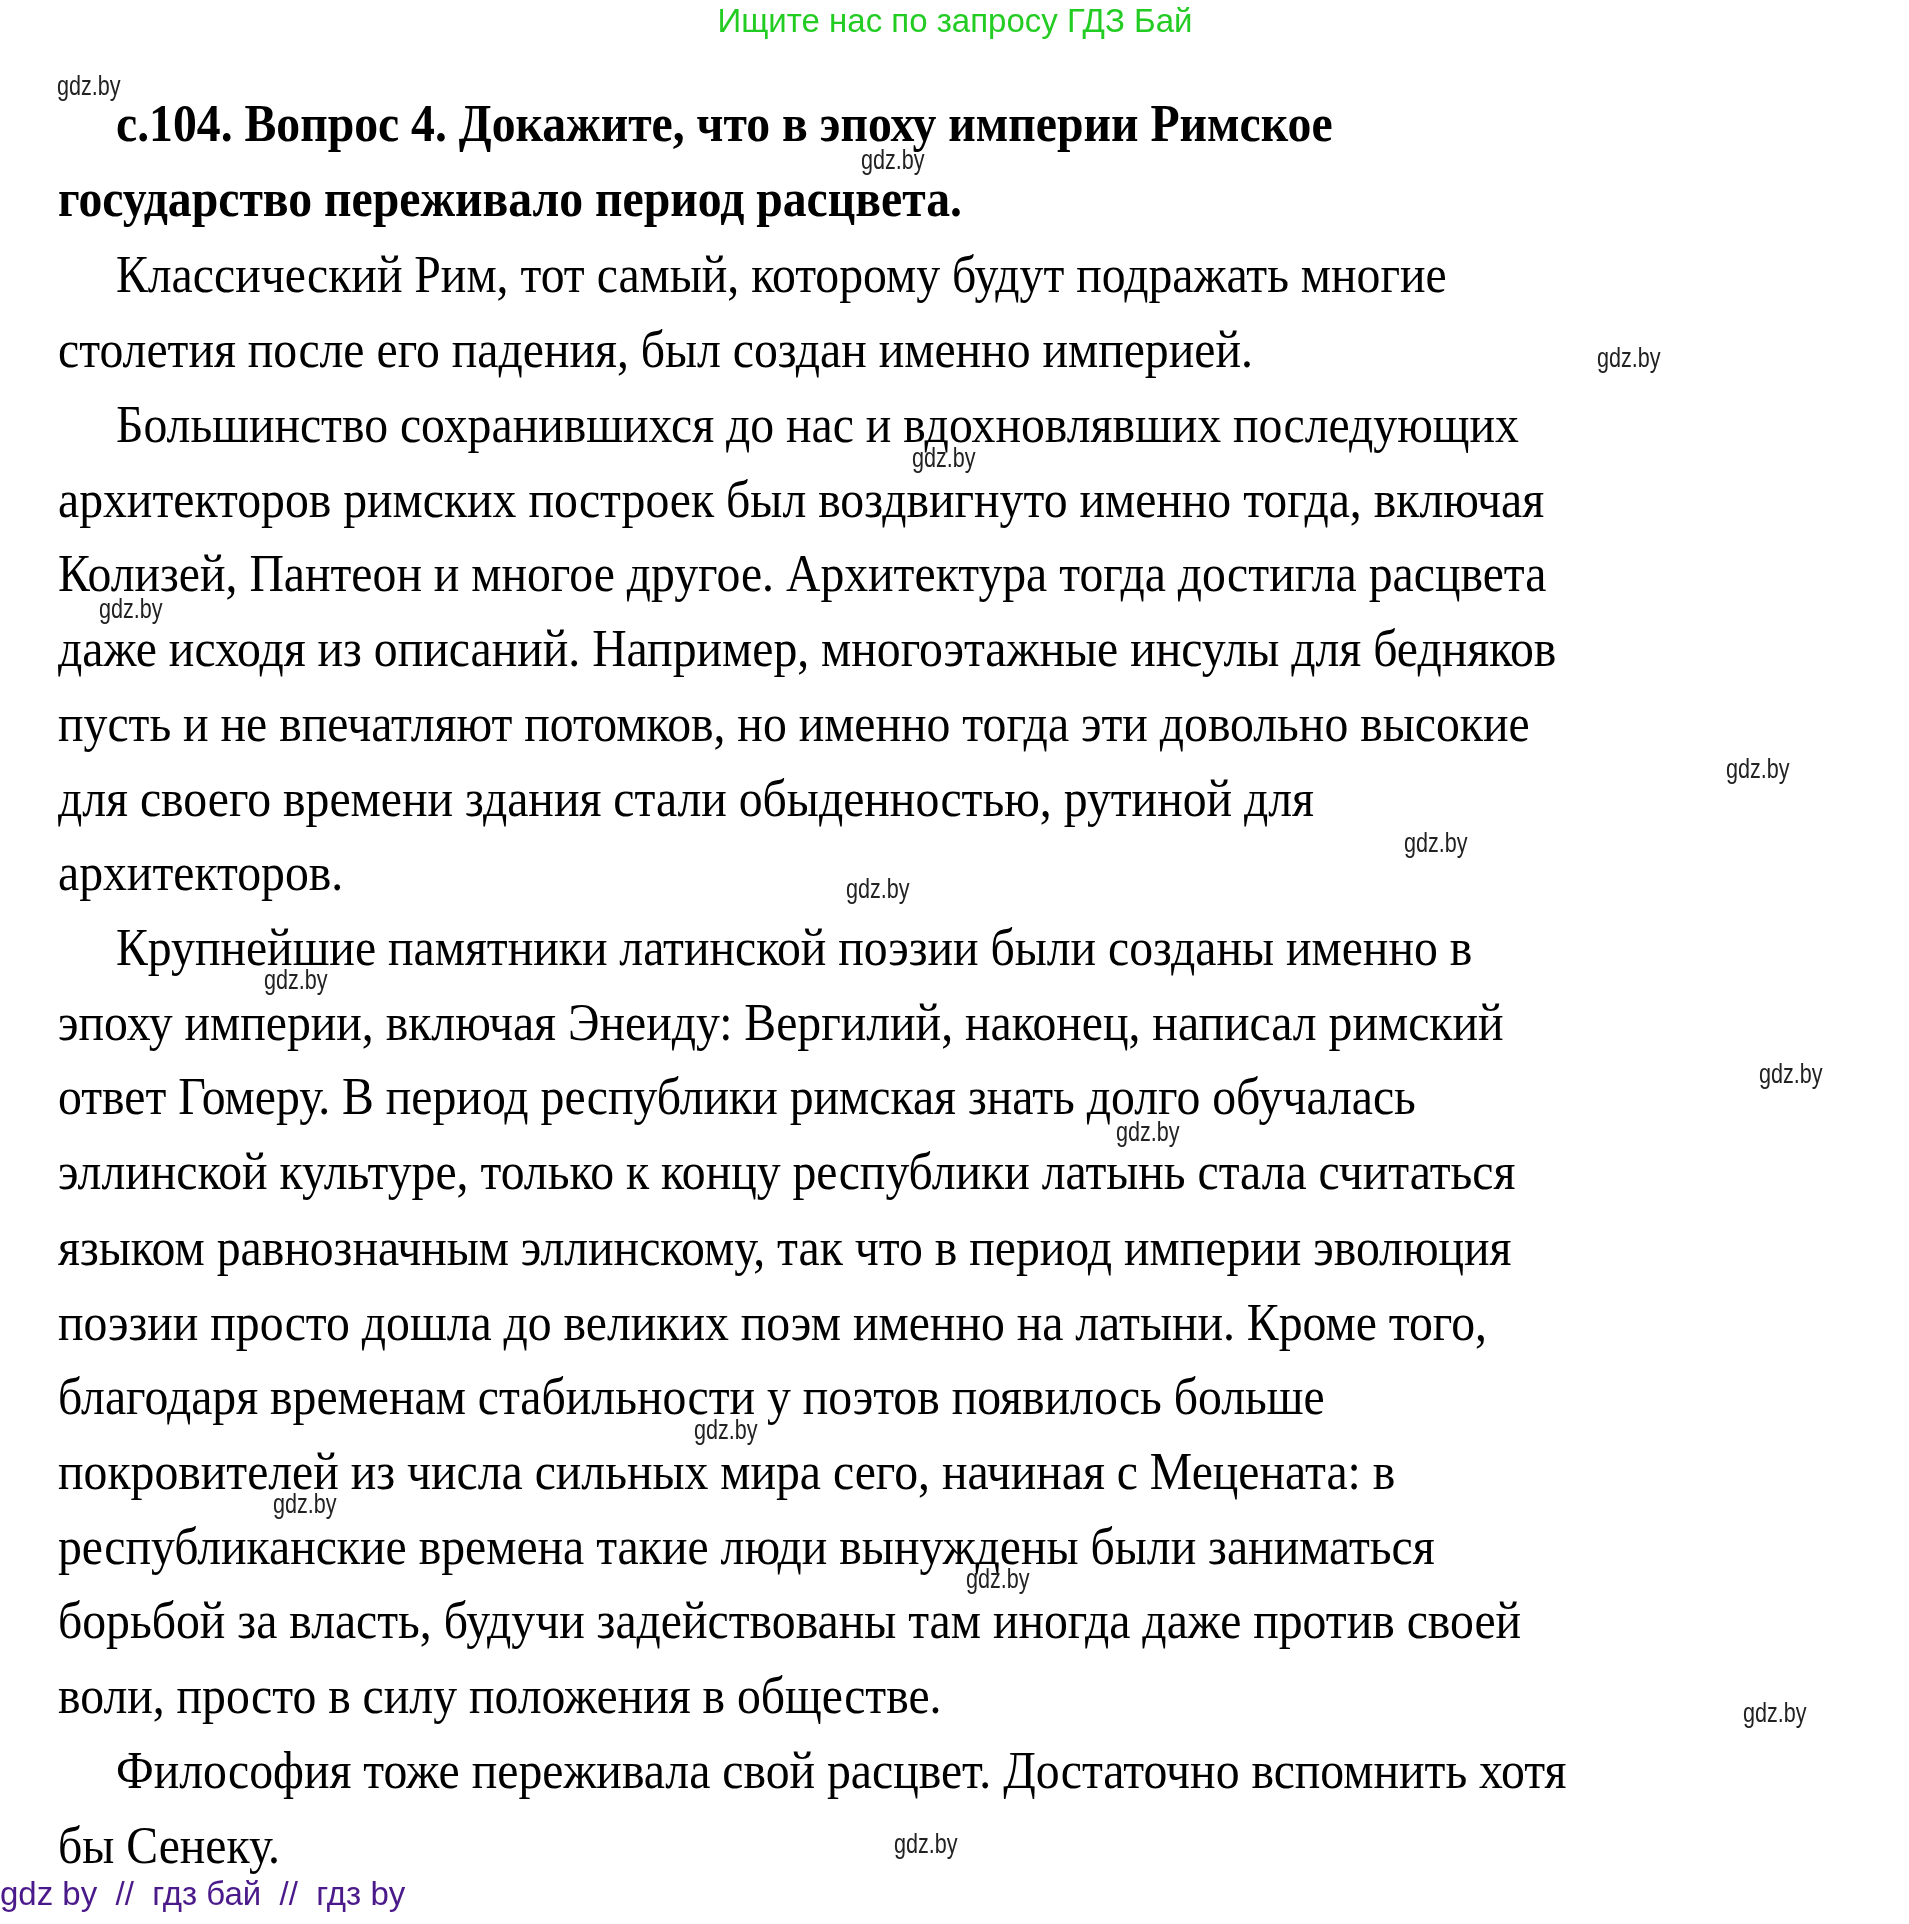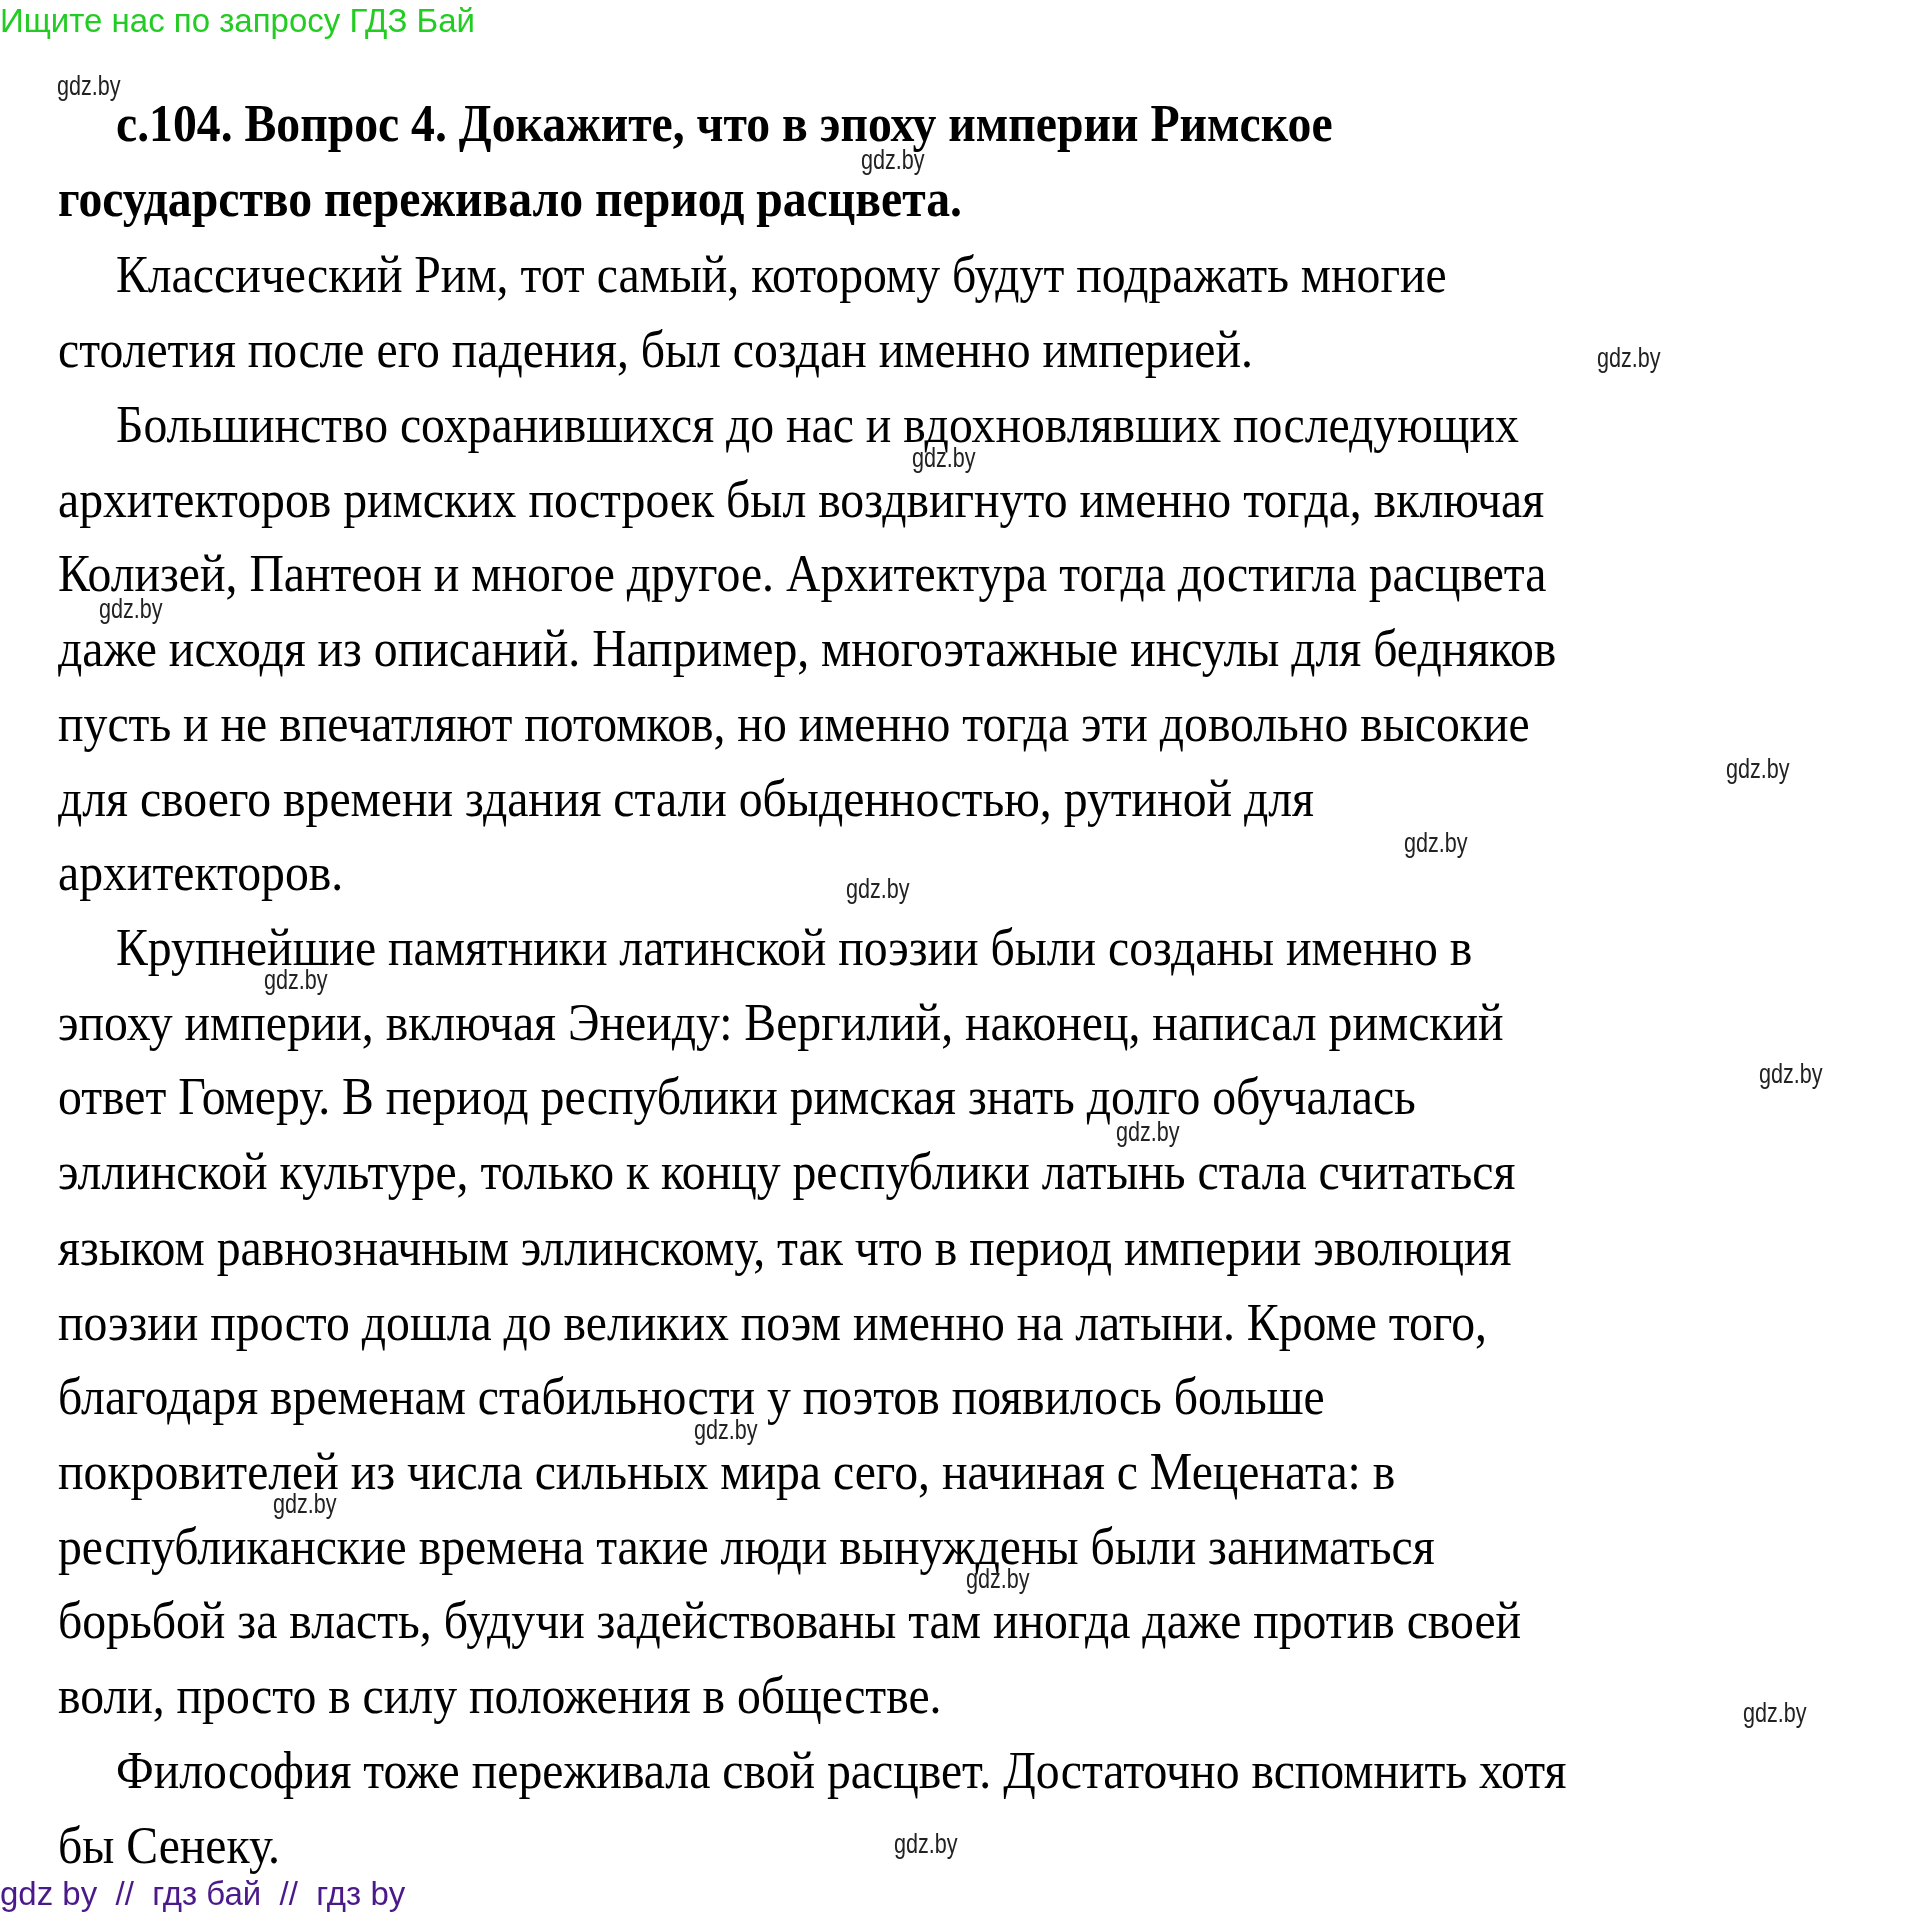--- a/index.html
+++ b/index.html
@@ -1,17 +1,17 @@
 <!DOCTYPE html>
 <html><head>
 <meta charset="utf-8">
 <style>
   html,body{margin:0;padding:0;background:#ffffff;}
   body{width:1910px;height:1924px;position:relative;overflow:hidden;}
-  .hdr{position:absolute;left:0;width:1910px;top:1.9px;color:#22cc22;
+  .hdr{position:absolute;left:0;width:1910px;top:1.9px;text-align:center;color:#22cc22;
        font-family:"Liberation Sans",sans-serif;font-size:33px;}
   .ftr{position:absolute;left:0;width:1910px;top:1875px;text-align:left;color:#4b1a8a;
        font-family:"Liberation Sans",sans-serif;font-size:33px;white-space:pre;}
   .line{position:absolute;white-space:nowrap;color:#000;
         font-family:"Liberation Serif",serif;font-size:53px;line-height:62px;
         transform-origin:left top;transform:scaleX(0.9);}
   .title{font-weight:bold;}
   .wm{position:absolute;color:#222;font-family:"Liberation Sans",sans-serif;font-size:27px;
       line-height:29px;transform:scaleX(0.8);transform-origin:left top;}
 </style>

